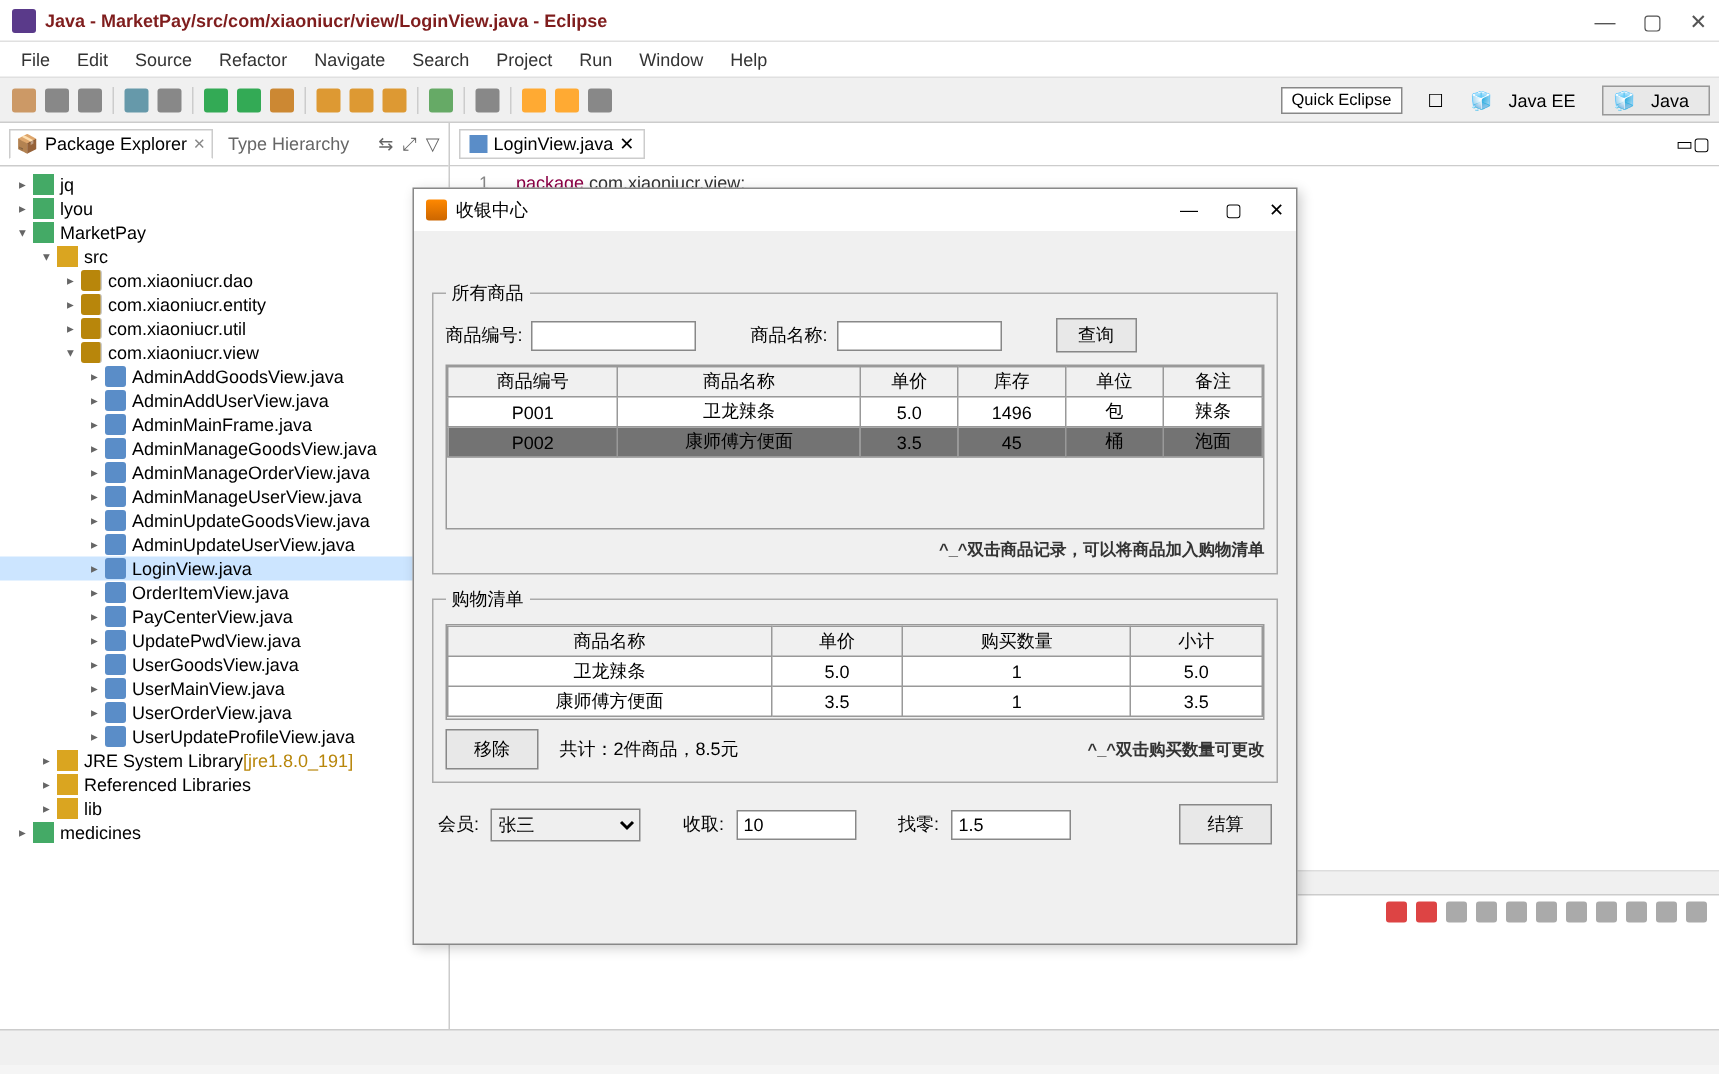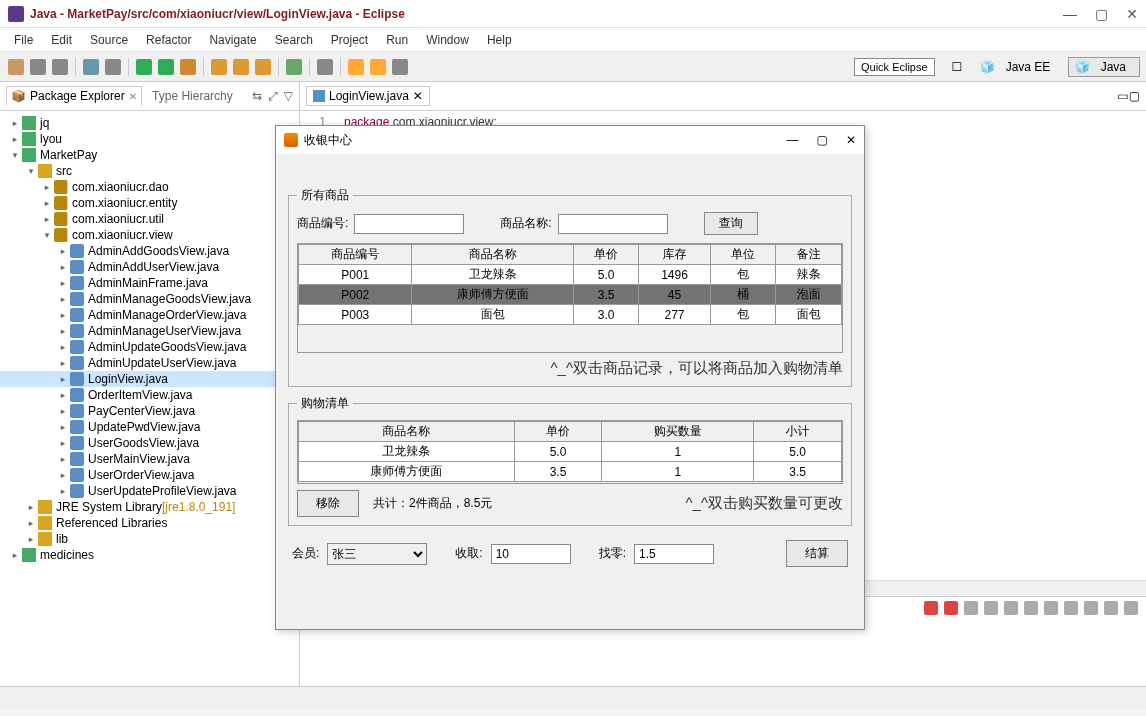--- a/index.html
+++ b/index.html
@@ -83,21 +83,21 @@
 .search-row { display: flex; align-items: center; gap: 6px; margin-bottom: 8px; }
 .search-row label { }
 .search-row input { width: 110px; height: 20px; border: 1px solid #888; background: #fff; padding: 0 4px; }
 .search-row button { padding: 2px 14px; border: 1px solid #888; background: #e8e8e8; cursor: pointer;}
 .tbl { width: 100%; border-collapse: collapse; background: #fff; }
 .tbl th, .tbl td { border: 1px solid #999; text-align: center; padding: 1px 4px; font-weight: normal; }
 .tbl th { background: #f0f0f0; }
 .tbl tr.sel td { background: #737373; }
 .tbl-wrap { height: 110px; overflow: auto; border: 1px solid #999; }
 .tbl-wrap2 { height: 64px; overflow: auto; border: 1px solid #999; }
-.hint { text-align: right; font-size: 15px; color: #333; margin-top: 6px; }
+.hint { text-align: right; font-size: 11px; color: #333; margin-top: 6px; font-weight: bold; }
 .cart-row { display: flex; align-items: center; gap: 14px; margin-top: 6px; }
 .cart-row button { padding: 4px 18px; border: 1px solid #888; background: #e8e8e8; cursor: pointer;}
 .bottom-row { display: flex; align-items: center; gap: 8px; margin-top: 14px; padding: 0 4px;}
 .bottom-row input { width: 80px; height: 20px; border: 1px solid #888; background: #fff; padding: 0 4px; }
 .bottom-row select { width: 100px; height: 22px; border: 1px solid #888; }
 .bottom-row .flex { flex: 1; }
 .bottom-row button { padding: 4px 18px; border: 1px solid #888; background: #e8e8e8; cursor: pointer;}
 </style>
 </head>
 <body>
@@ -406,28 +406,20 @@
                 <td>辣条</td>
               </tr>
               <tr class="sel">
                 <td>P002</td>
                 <td>康师傅方便面</td>
                 <td>3.5</td>
                 <td>45</td>
                 <td>桶</td>
                 <td>泡面</td>
               </tr>
-              <tr>
-                <td>P003</td>
-                <td>面包</td>
-                <td>3.0</td>
-                <td>277</td>
-                <td>包</td>
-                <td>面包</td>
-              </tr>
             </tbody>
         </table>
       </div>
       <div class="hint">^_^双击商品记录，可以将商品加入购物清单</div>
     </fieldset>
 
     <fieldset class="fieldset">
       <legend>购物清单</legend>
       <div class="tbl-wrap2">
         <table class="tbl">

